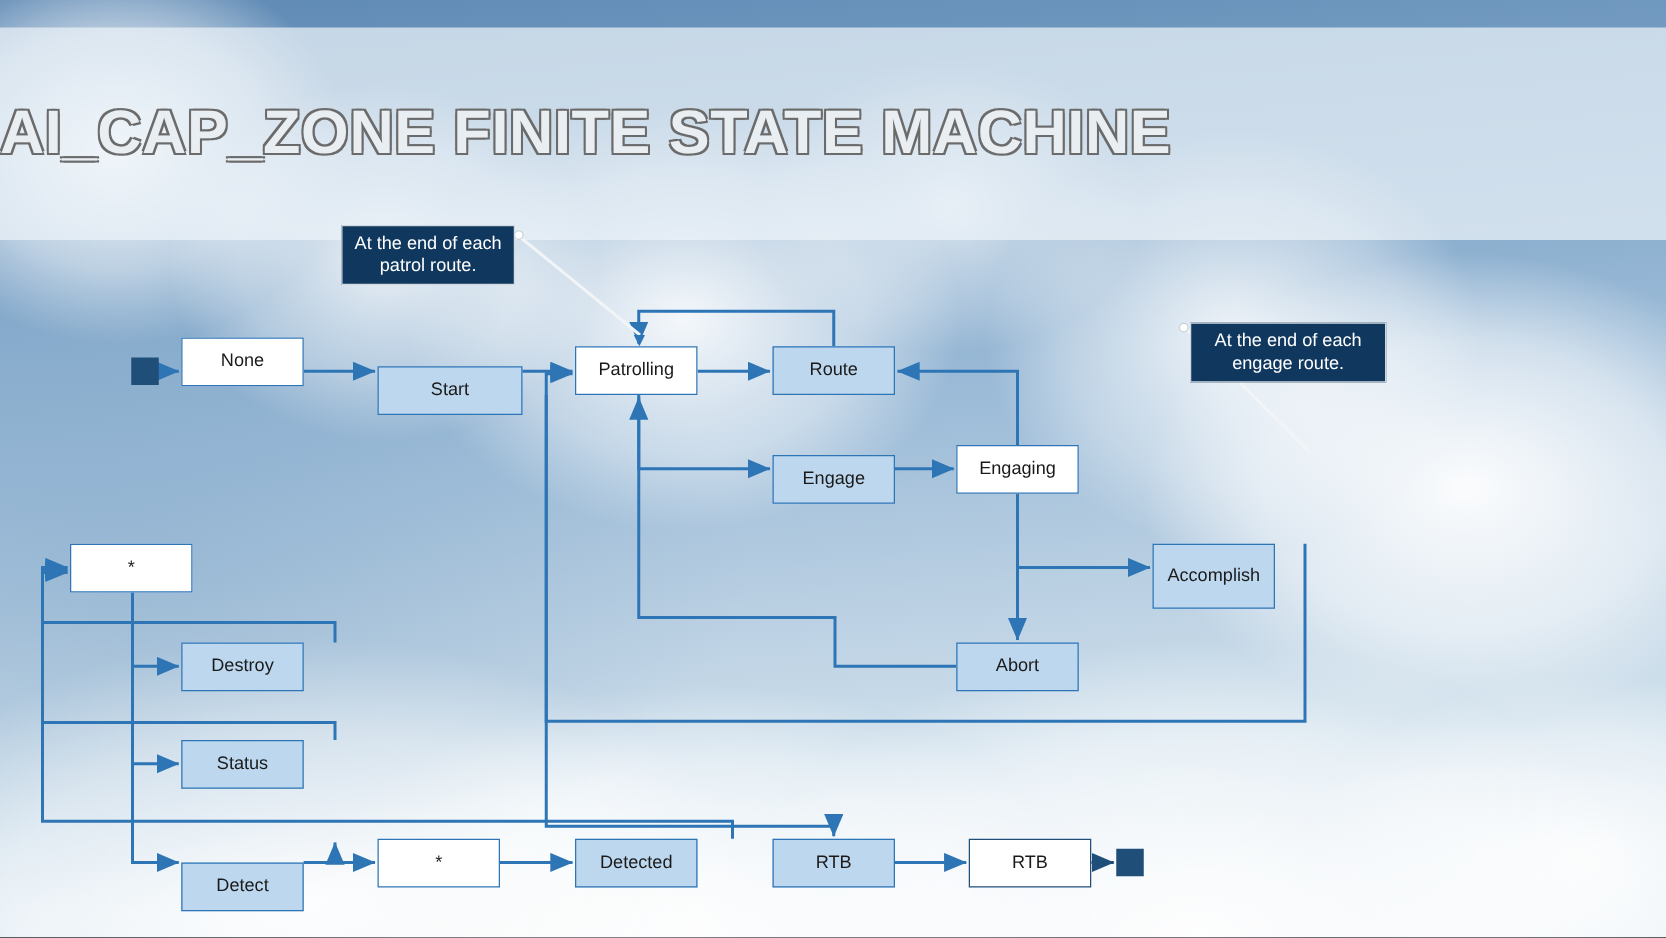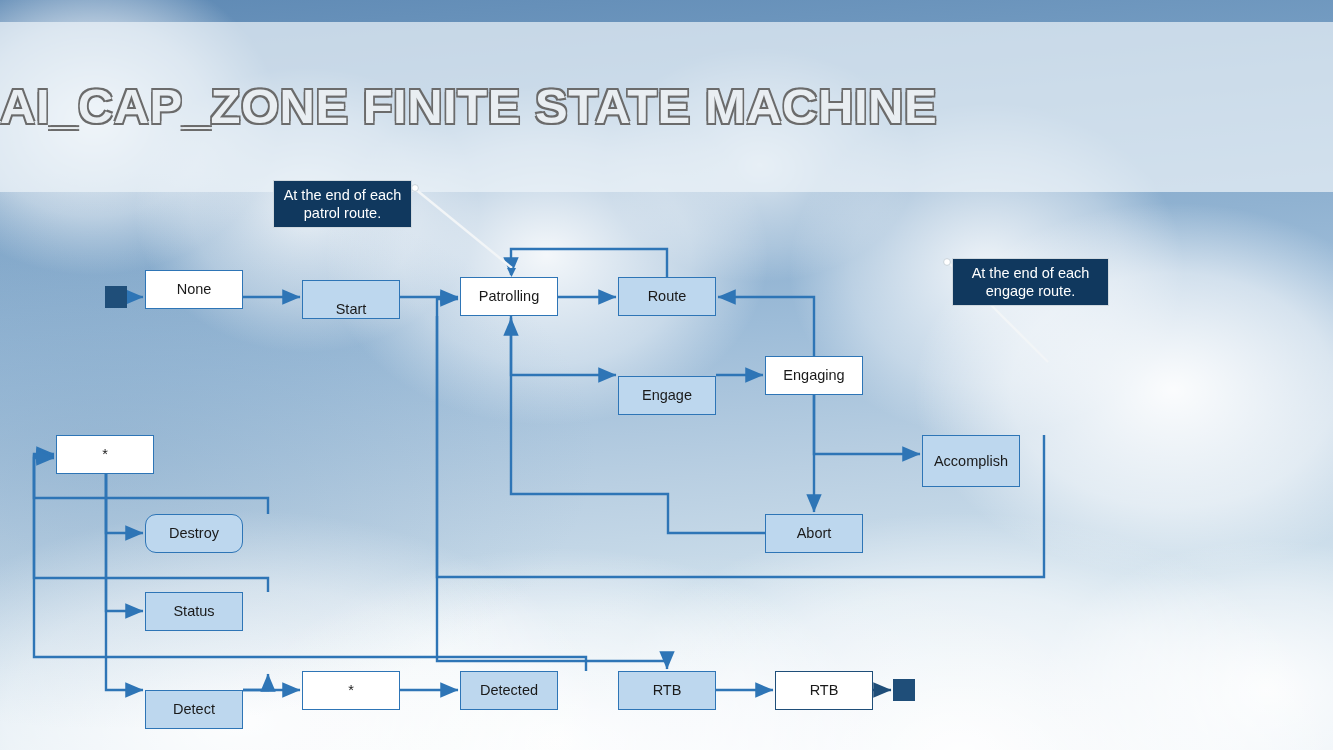--- a/index.html
+++ b/index.html
@@ -189,45 +189,45 @@
       <path d="M507,268 L516,268 L511.5,277 z"></path>
     </g>
   </svg>
 
   <div class="endpoint" style="left:105px;top:286px;width:22px;height:22px;"></div>
   <div class="endpoint" style="left:893px;top:679px;width:22px;height:22px;"></div>
 
   <div class="node fill-white" style="left:145px;top:270px;width:98px;height:39px;">
     <span>None</span>
   </div>
-  <div class="node fill-light" style="left:302px;top:280px;width:98px;height:39px;align-items:flex-end;">
+  <div class="node fill-light" style="left:302px;top:293px;width:116px;height:39px;">
     <span>Start</span>
   </div>
   <div class="node fill-white" style="left:460px;top:277px;width:98px;height:39px;">
     <span>Patrolling</span>
   </div>
   <div class="node fill-light" style="left:618px;top:277px;width:98px;height:39px;">
     <span>Route</span>
   </div>
-  <div class="node fill-light" style="left:618px;top:376px;width:98px;height:39px;">
+  <div class="node fill-light" style="left:618px;top:364px;width:98px;height:39px;">
     <span>Engage</span>
   </div>
   <div class="node fill-white" style="left:765px;top:356px;width:98px;height:39px;">
     <span>Engaging</span>
   </div>
   <div class="node fill-light" style="left:922px;top:435px;width:98px;height:52px;">
     <span>Accomplish</span>
   </div>
   <div class="node fill-light" style="left:765px;top:514px;width:98px;height:39px;">
     <span>Abort</span>
   </div>
   <div class="node fill-white" style="left:56px;top:435px;width:98px;height:39px;">
     <span>*</span>
   </div>
-  <div class="node fill-light" style="left:145px;top:514px;width:98px;height:39px;border-radius:11px;">
+  <div class="node fill-light" style="left:145px;top:514px;width:98px;height:39px;">
     <span>Destroy</span>
   </div>
   <div class="node fill-light" style="left:145px;top:592px;width:98px;height:39px;">
     <span>Status</span>
   </div>
   <div class="node fill-light" style="left:145px;top:671px;width:98px;height:39px;margin-top:19px;">
     <span>Detect</span>
   </div>
   <div class="node fill-white" style="left:302px;top:671px;width:98px;height:39px;">
     <span>*</span>

